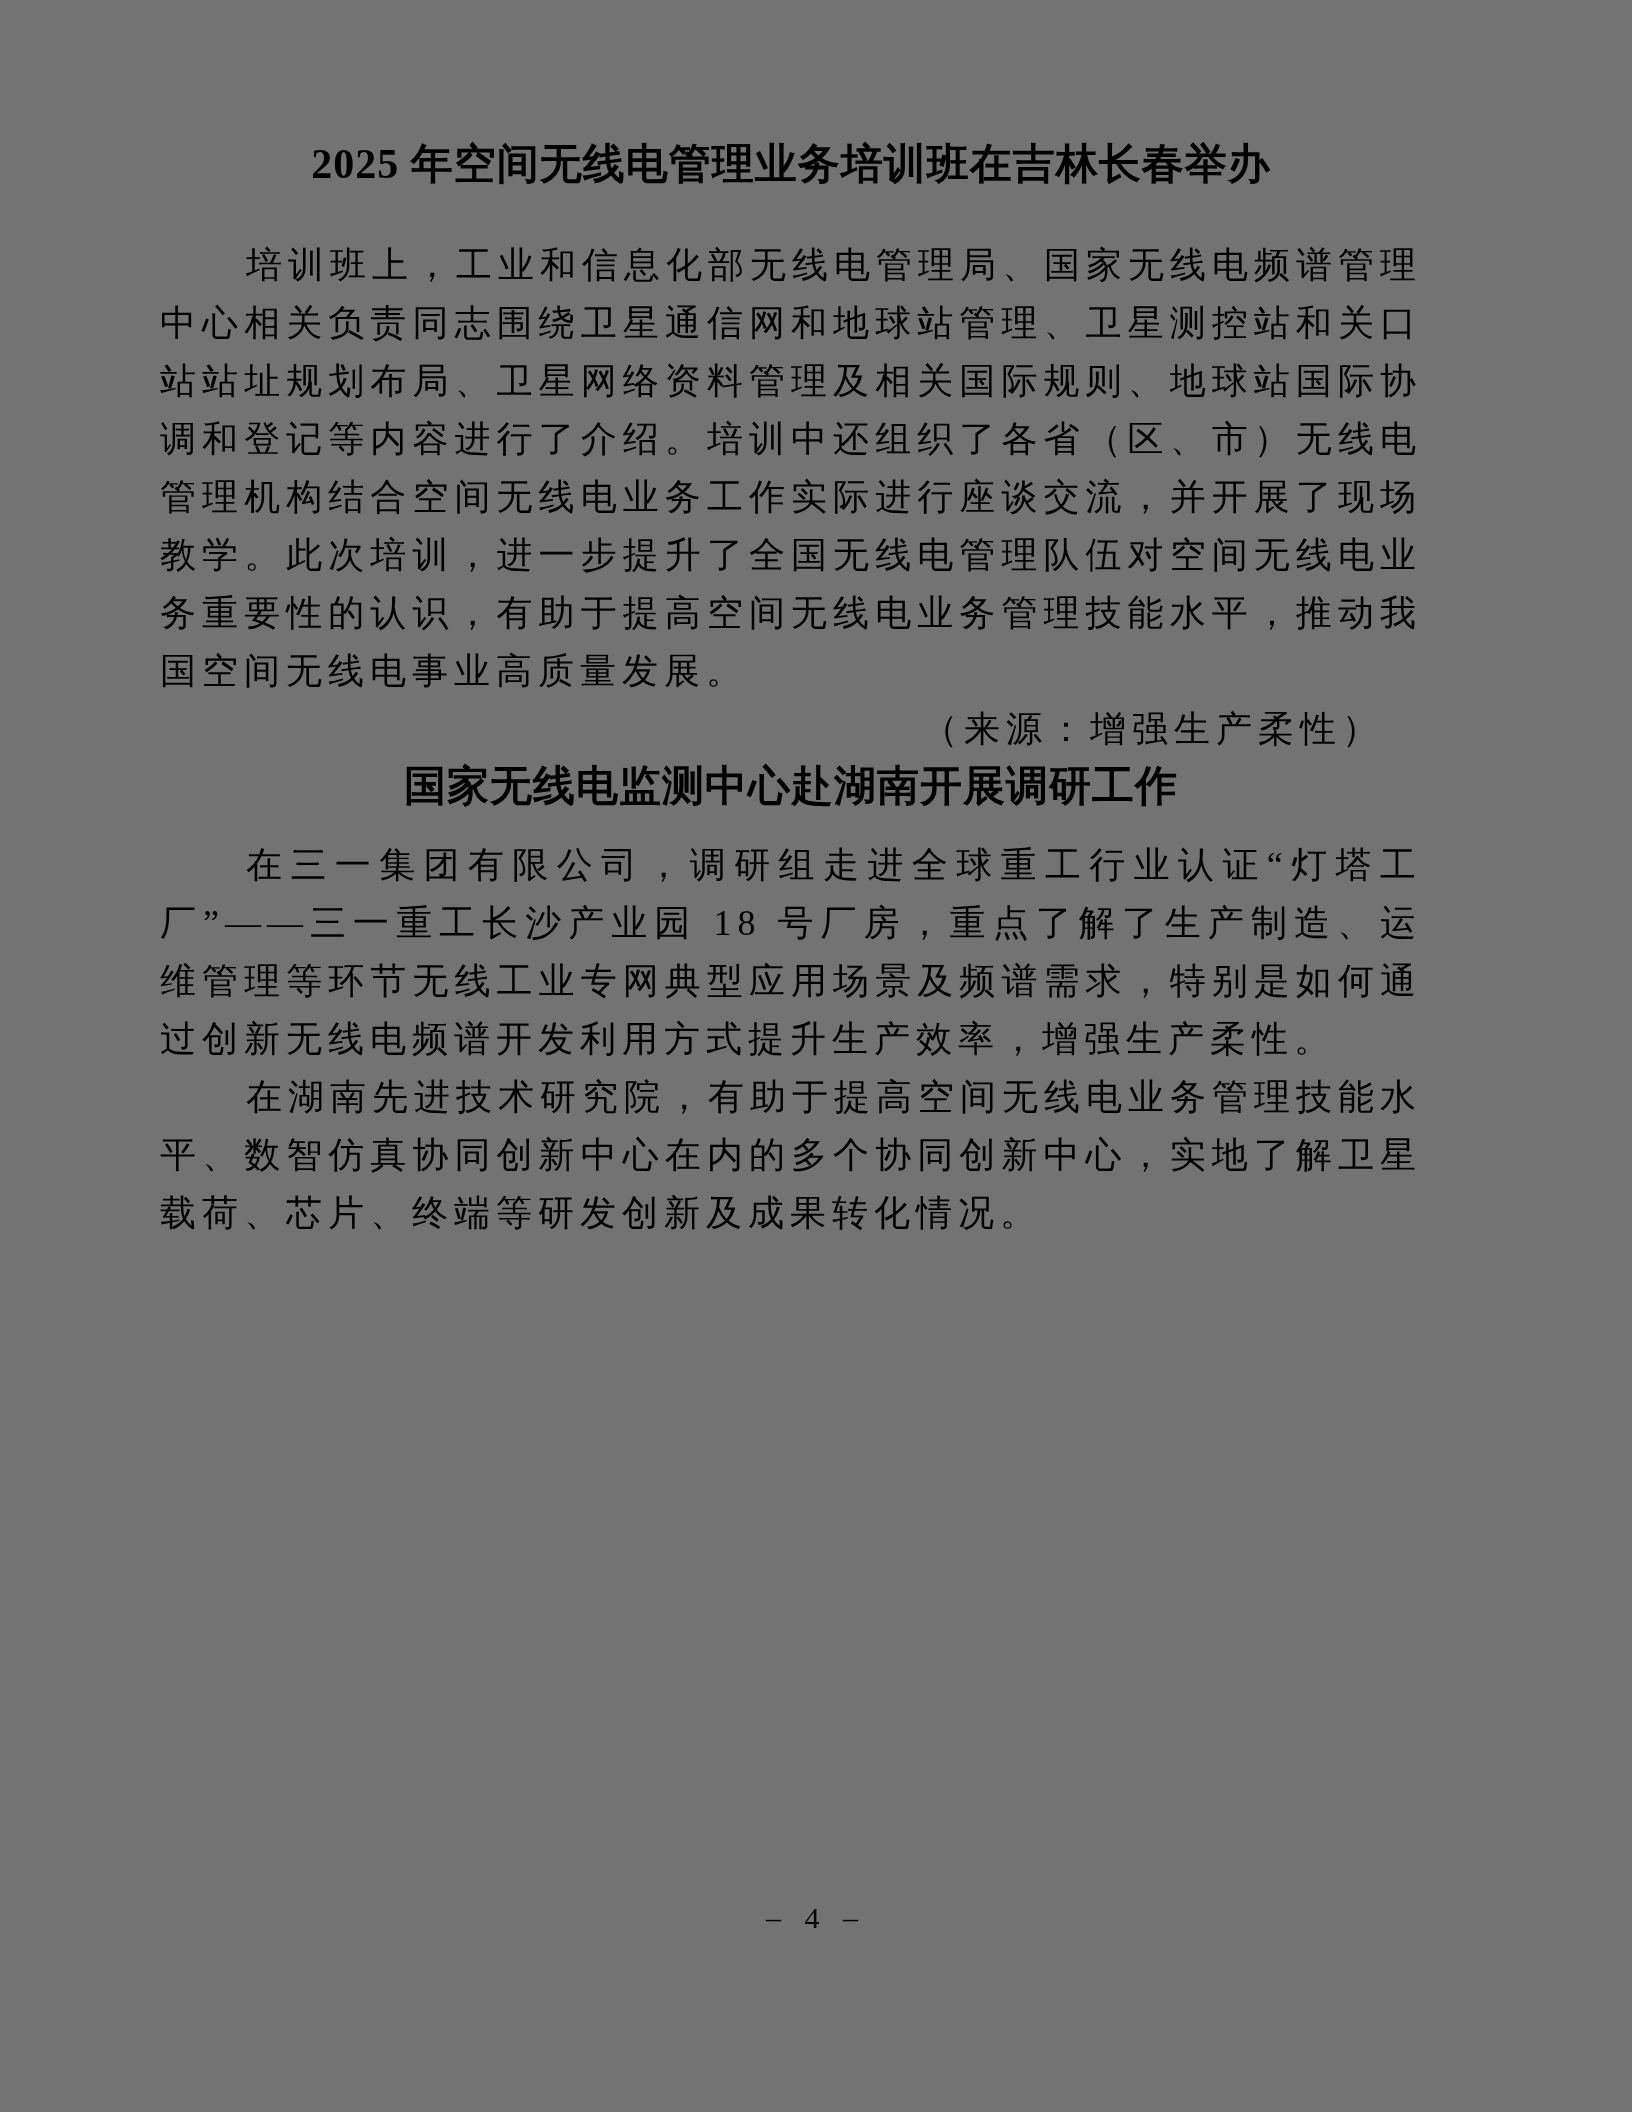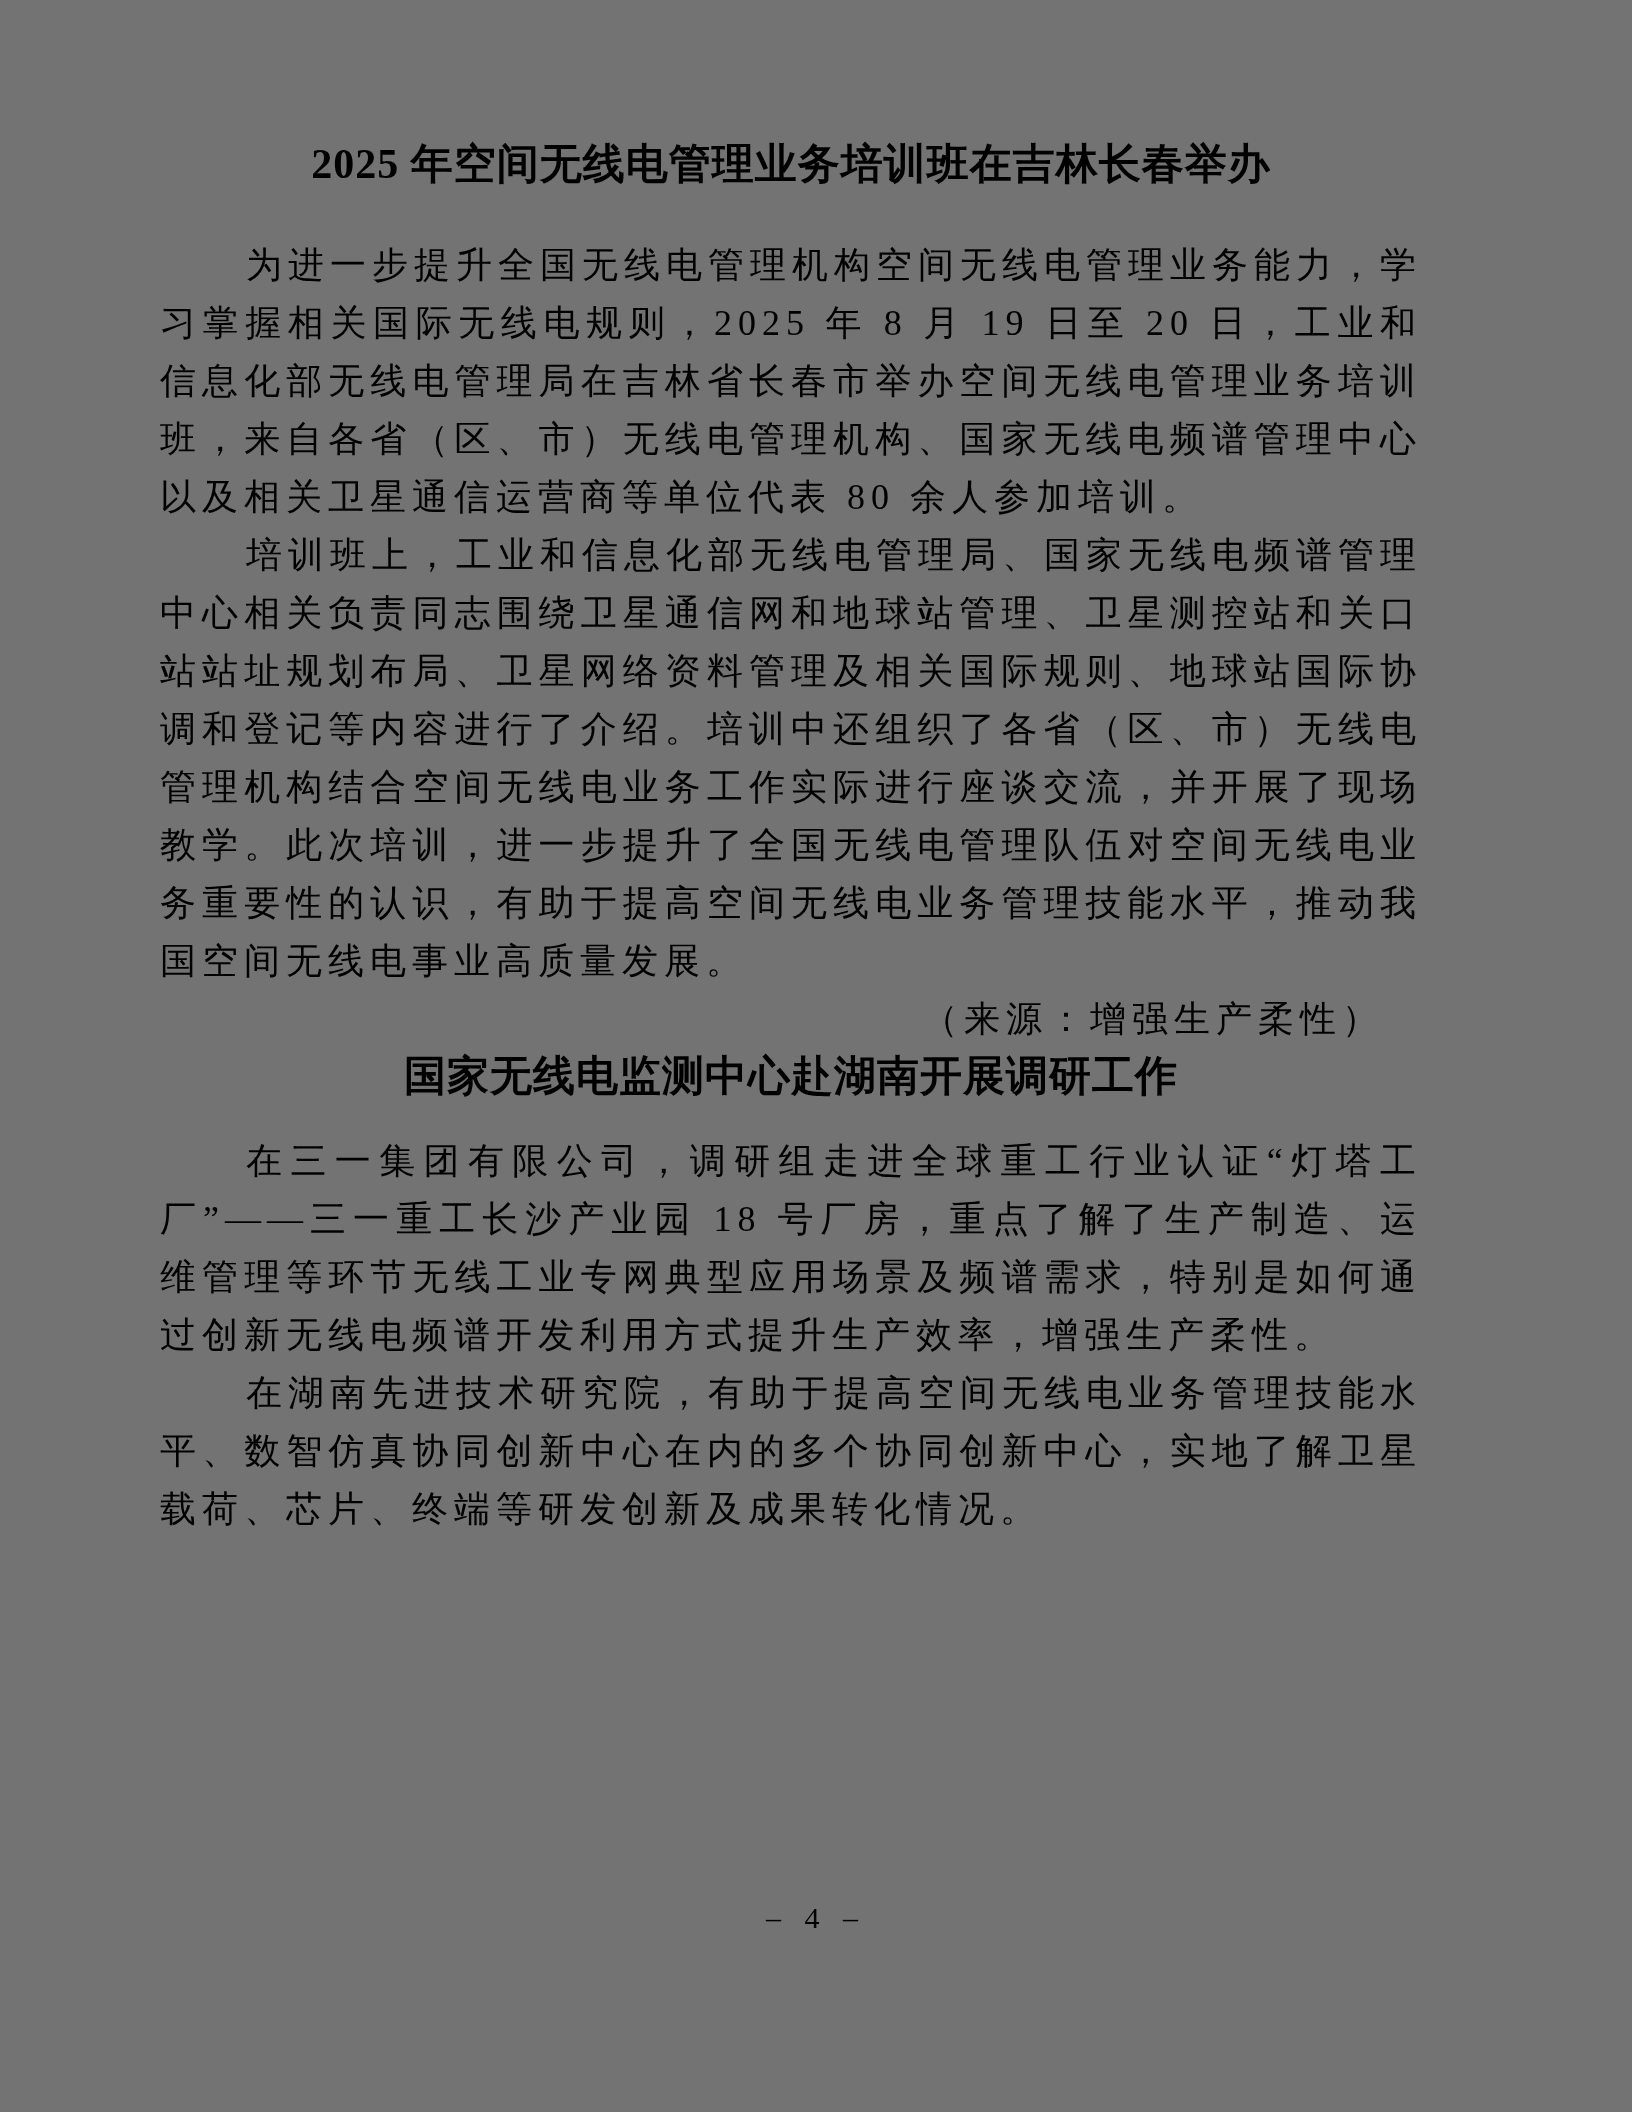--- a/index.html
+++ b/index.html
@@ -25,21 +25,21 @@
   .article-title {
     margin: 0 0 46px 0;
     font-size: 42px;
     line-height: 52px;
     font-weight: 700;
     text-align: center;
     letter-spacing: 1px;
     font-family: "Liberation Serif", "DejaVu Serif", serif;
   }
   .article-title.second {
-    margin: 2px 0 30px 0;
+    margin: 2px 0 24px 0;
   }
   .body-paragraph {
     margin: 0;
     font-size: 36px;
     line-height: 58px;
     letter-spacing: 6px;
     text-align: justify;
     text-justify: inter-ideograph;
     text-indent: 86px;
     word-break: break-all;
@@ -64,21 +64,20 @@
   }
 </style>
 </head>
 <body>
 
 <div class="page">
   <div class="content">
 
     <h1 class="article-title">2025 年空间无线电管理业务培训班在吉林长春举办</h1>
 
-    <p class="body-paragraph">为进一步提升全国无线电管理机构空间无线电管理业务能力，学习掌握相关国际无线电规则，2025 年 8 月 19 日至 20 日，工业和信息化部无线电管理局在吉林省长春市举办空间无线电管理业务培训班，来自各省（区、市）无线电管理机构、国家无线电频谱管理中心以及相关卫星通信运营商等单位代表 80 余人参加培训。</p>
 
     <p class="body-paragraph">培训班上，工业和信息化部无线电管理局、国家无线电频谱管理中心相关负责同志围绕卫星通信网和地球站管理、卫星测控站和关口站站址规划布局、卫星网络资料管理及相关国际规则、地球站国际协调和登记等内容进行了介绍。培训中还组织了各省（区、市）无线电管理机构结合空间无线电业务工作实际进行座谈交流，并开展了现场教学。此次培训，进一步提升了全国无线电管理队伍对空间无线电业务重要性的认识，有助于提高空间无线电业务管理技能水平，推动我国空间无线电事业高质量发展。</p>
 
     <p class="source-line">（来源：增强生产柔性）</p>
 
     <h1 class="article-title second">国家无线电监测中心赴湖南开展调研工作</h1>
 
 
     <p class="body-paragraph">在三一集团有限公司，调研组走进全球重工行业认证“灯塔工厂”——三一重工长沙产业园 18 号厂房，重点了解了生产制造、运维管理等环节无线工业专网典型应用场景及频谱需求，特别是如何通过创新无线电频谱开发利用方式提升生产效率，增强生产柔性。</p>
 

